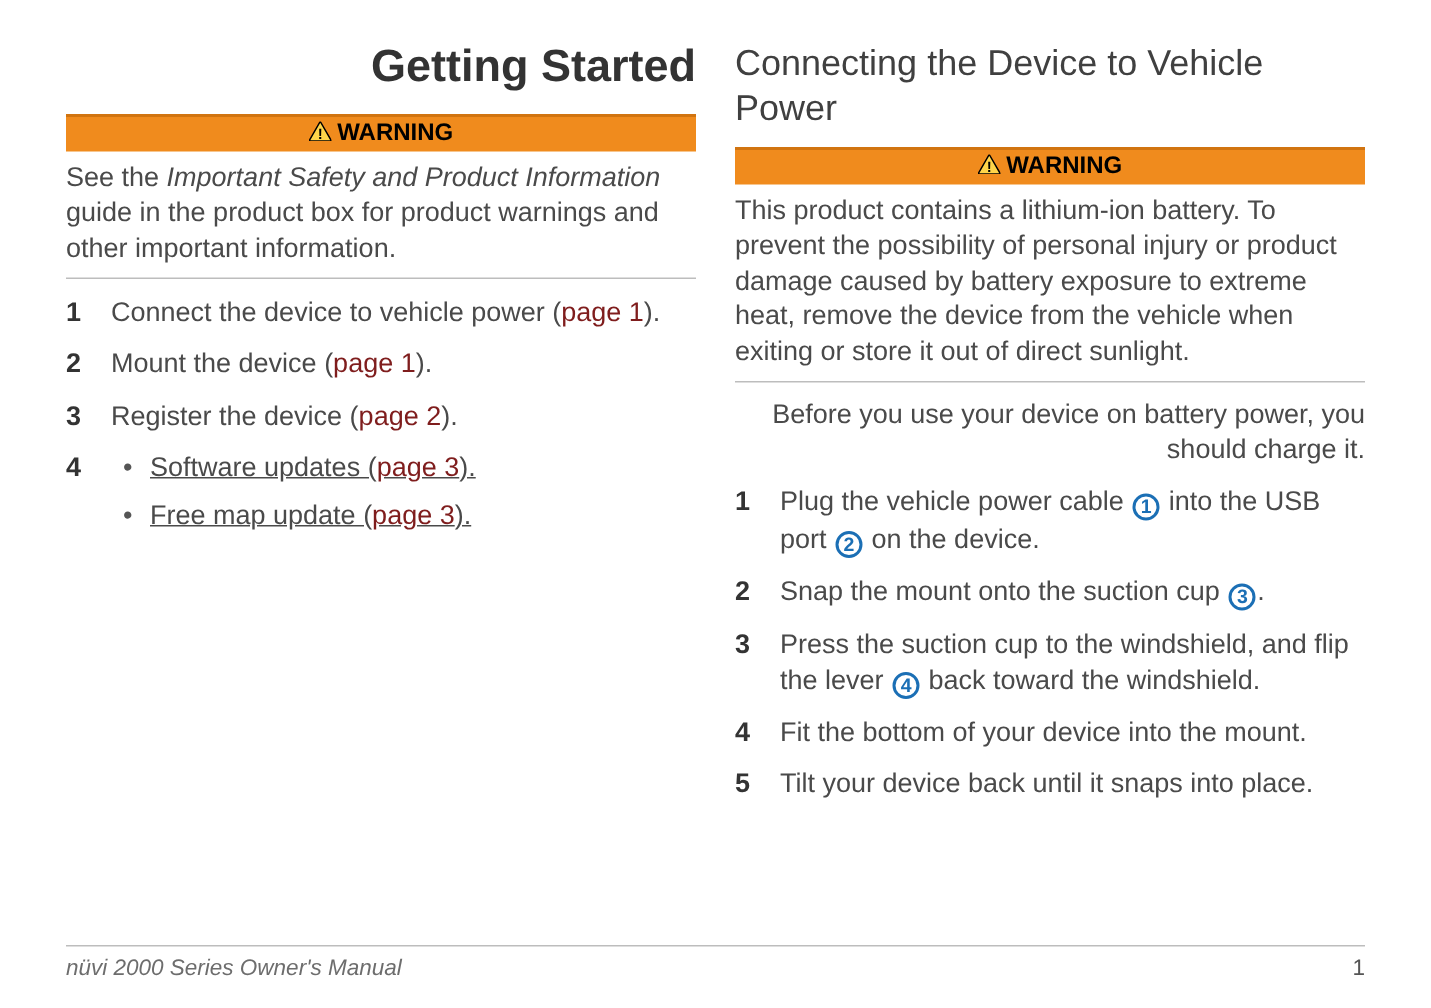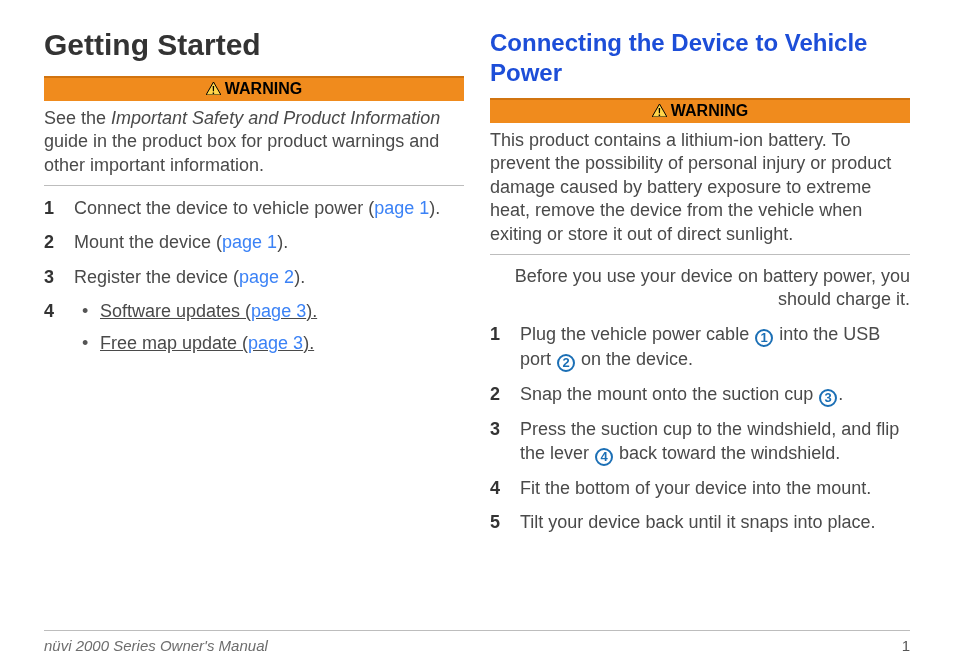--- a/index.html
+++ b/index.html
@@ -22,30 +22,30 @@
   .columns {
     flex: 1;
     display: flex;
     gap: 26px;
   }
   .col {
     flex: 1;
     min-width: 0;
   }
   h1.title {
-    text-align: left;
+    text-align: right;
     font-size: 30px;
     font-weight: bold;
     color: #333;
     margin: 0 0 14px 0;
   }
   h2.section {
     font-size: 24px;
-    font-weight: bold;
-    color: #1d4ed8;
+    font-weight: normal;
+    color: #404040;
     margin: 0 0 10px 0;
     line-height: 1.25;
   }
   .warning-banner {
     background: #f08b1d;
     color: #000;
     text-align: center;
     font-weight: bold;
     font-size: 16px;
     line-height: 20px;
@@ -107,21 +107,21 @@
     font-size: 18px;
   }
   ul.sub > li::before {
     content: "•";
     position: absolute;
     left: 4px;
     top: 0;
     color: #555;
   }
   .link {
-    color: #3b82f6;
+    color: #7f1d1d;
     cursor: pointer;
   }
   .cnum {
     display: inline-flex;
     align-items: center;
     justify-content: center;
     width: 18px;
     height: 18px;
     border: 2px solid #1b6fb5;
     border-radius: 50%;

